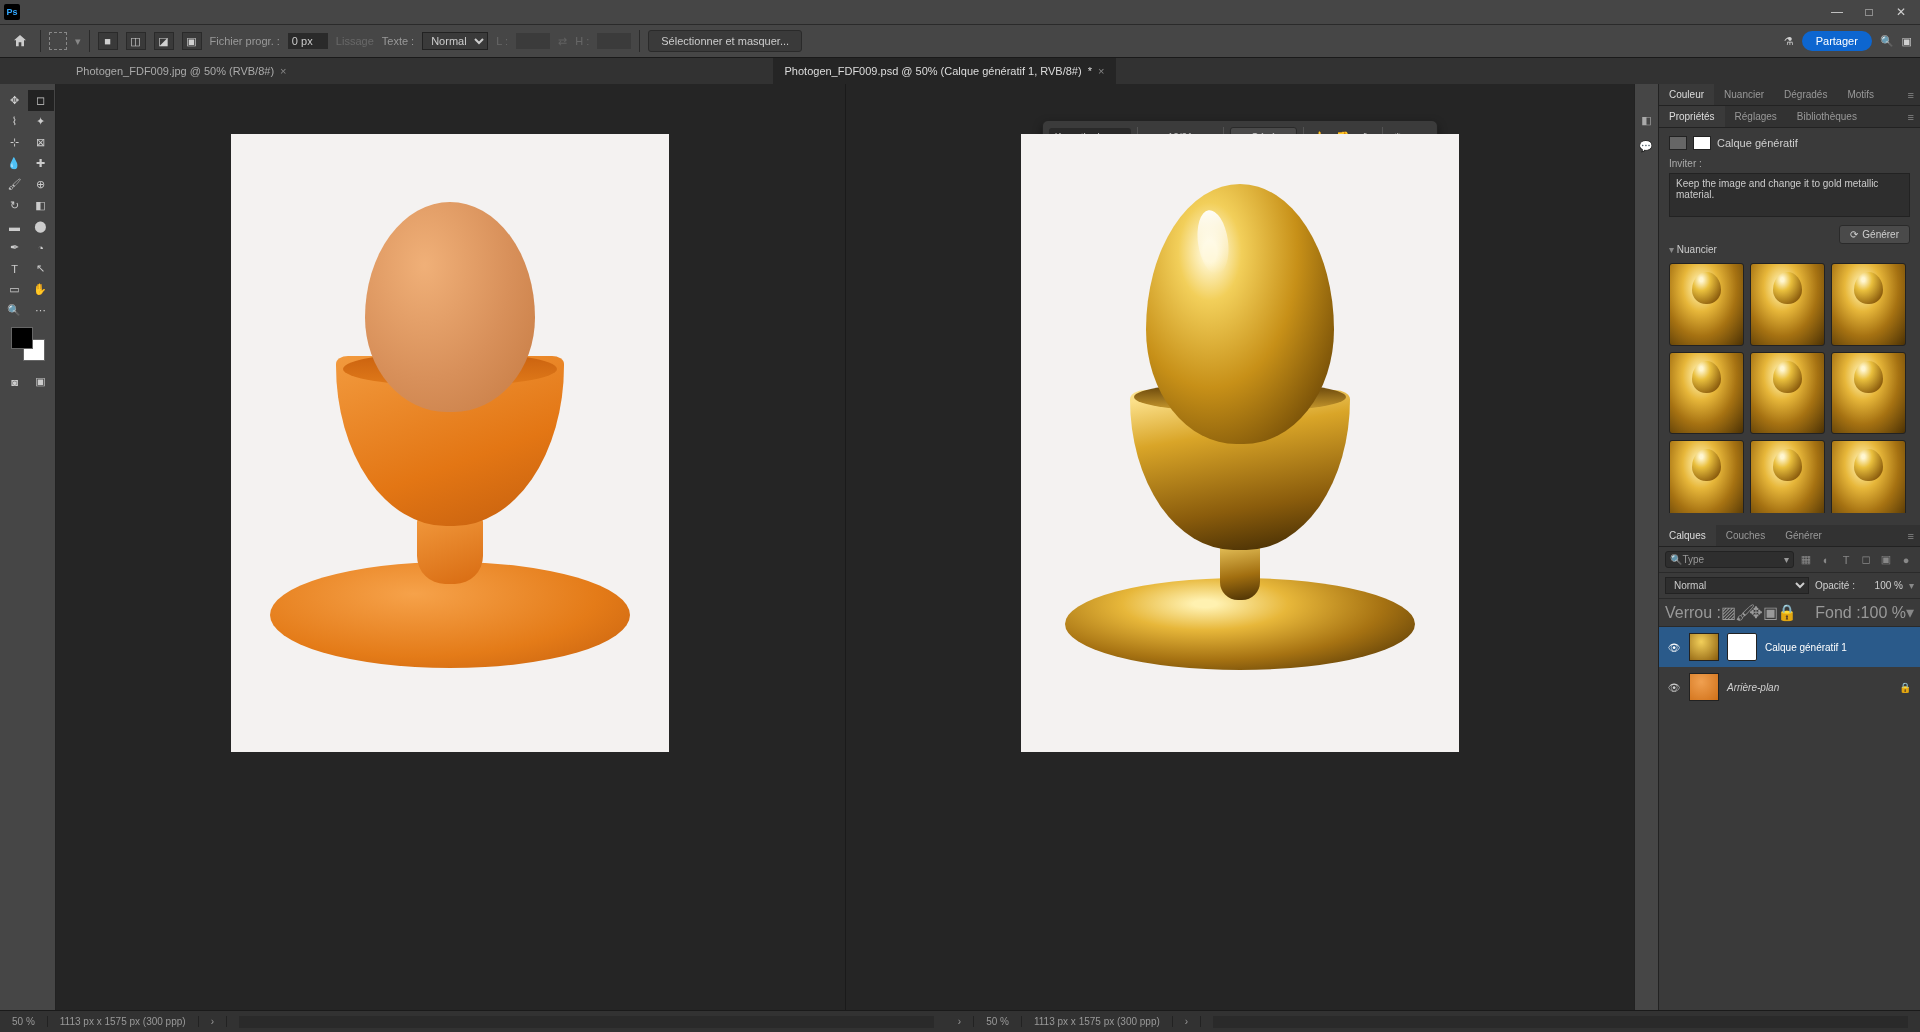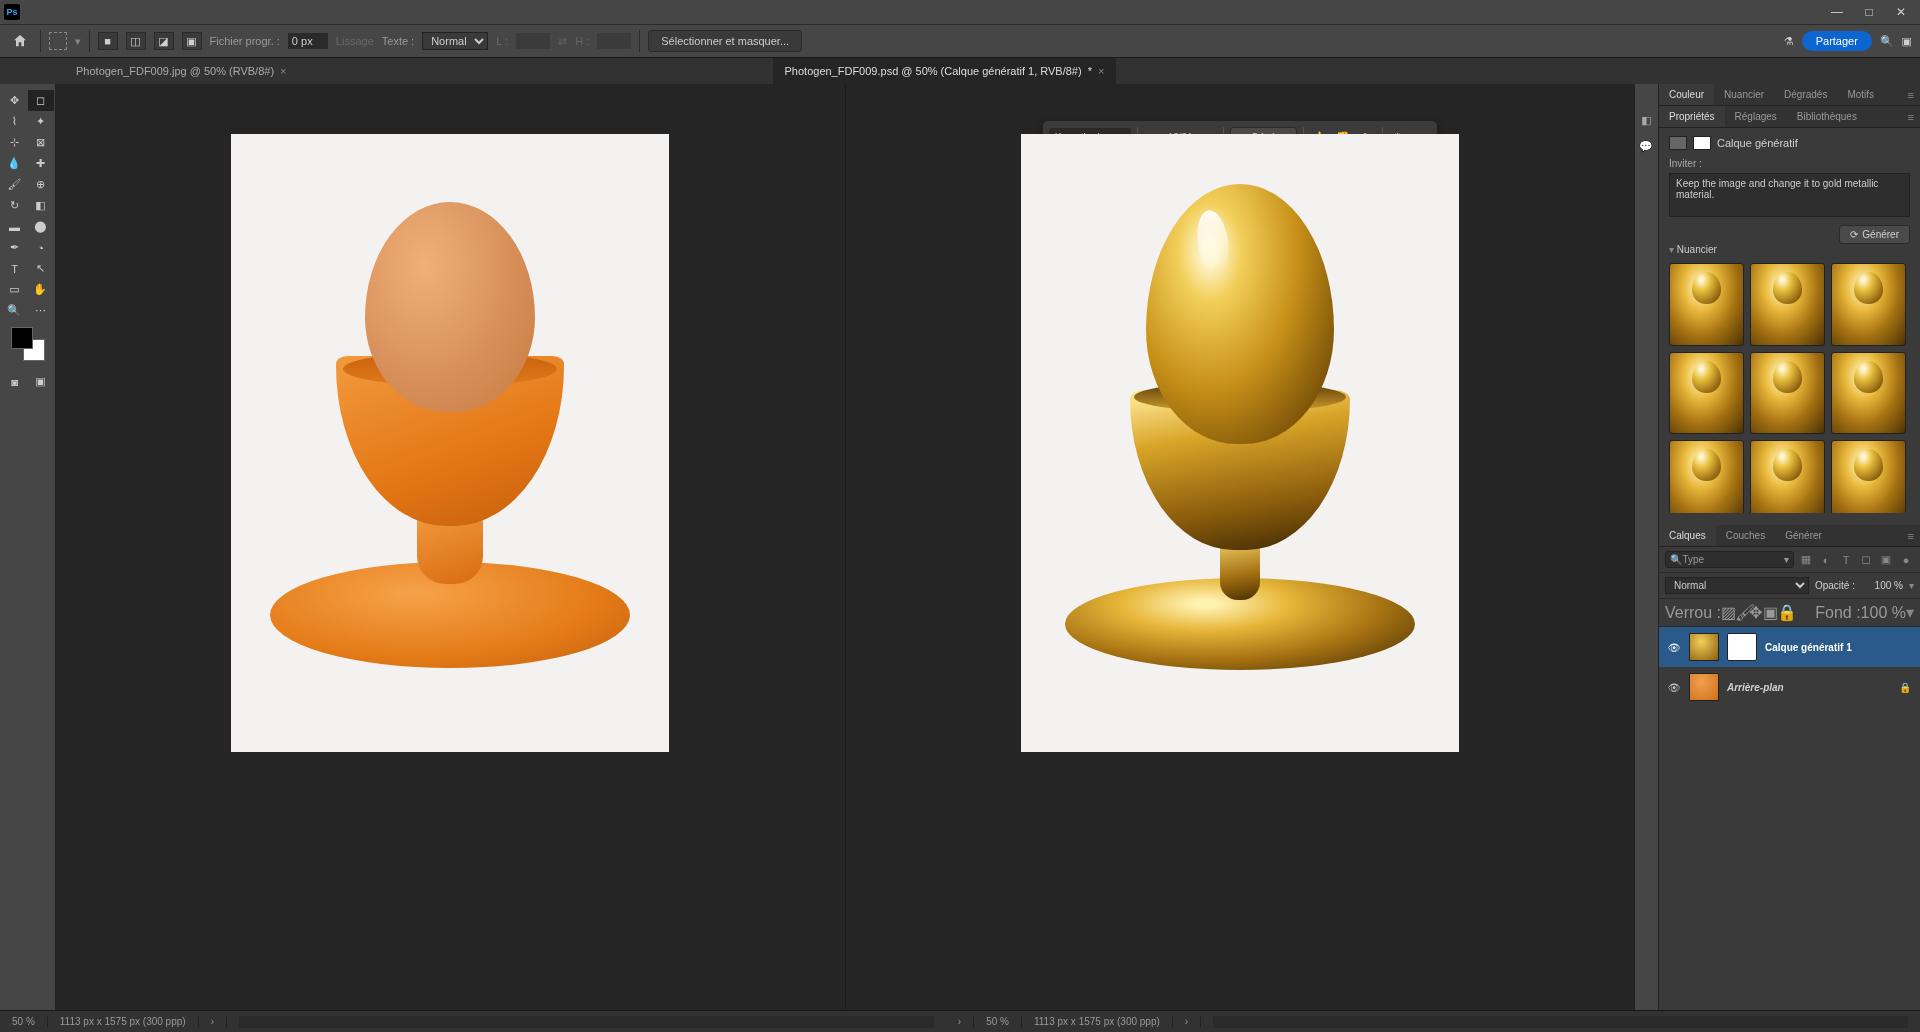--- a/index.html
+++ b/index.html
@@ -110,21 +110,21 @@
 .layers-row3 .lic { width:14px; text-align:center; cursor:pointer; }
 .layers-row3 .sp { flex:1; }
 
 .layerlist { flex: 1; overflow-y: auto; }
 .layer { display: flex; align-items: center; gap: 8px; padding: 6px 8px; font-size: 10px; cursor: pointer; }
 .layer.active { background: #2a5a8a; color: #fff; }
 .layer .vis { width: 14px; text-align: center; }
 .layer .lthumb { width: 30px; height: 28px; background: radial-gradient(ellipse at 40% 30%, #f2cf5a, #8a5c0c); border: 1px solid #222; }
 .layer .lthumb.orange { background: radial-gradient(ellipse at 40% 30%, #f0a050, #d07018); }
 .layer .mask { width: 30px; height: 28px; background: #fff; border: 1px solid #222; border-radius:2px; }
-.layer .lname { flex: 1; font-weight: bold; }
+.layer .lname { flex: 1; }
 .layer .lock { color: #888; }
 
 
 .statusbar { position: absolute; bottom: 0; left: 0; right: 0; height: 22px; background: #323232; display: flex; align-items: center; font-size: 10px; color: #999; border-top: 1px solid #1a1a1a; }
 .statusbar .cell { padding: 0 12px; border-right: 1px solid #222; }
 .statusbar .hscroll { flex:1; display:flex; align-items:center; }
 .statusbar .hsbar { flex:1; height:12px; background:#2a2a2a; margin:0 12px; position:relative; }
 
 
 ::-webkit-scrollbar { width: 10px; height: 10px; }

